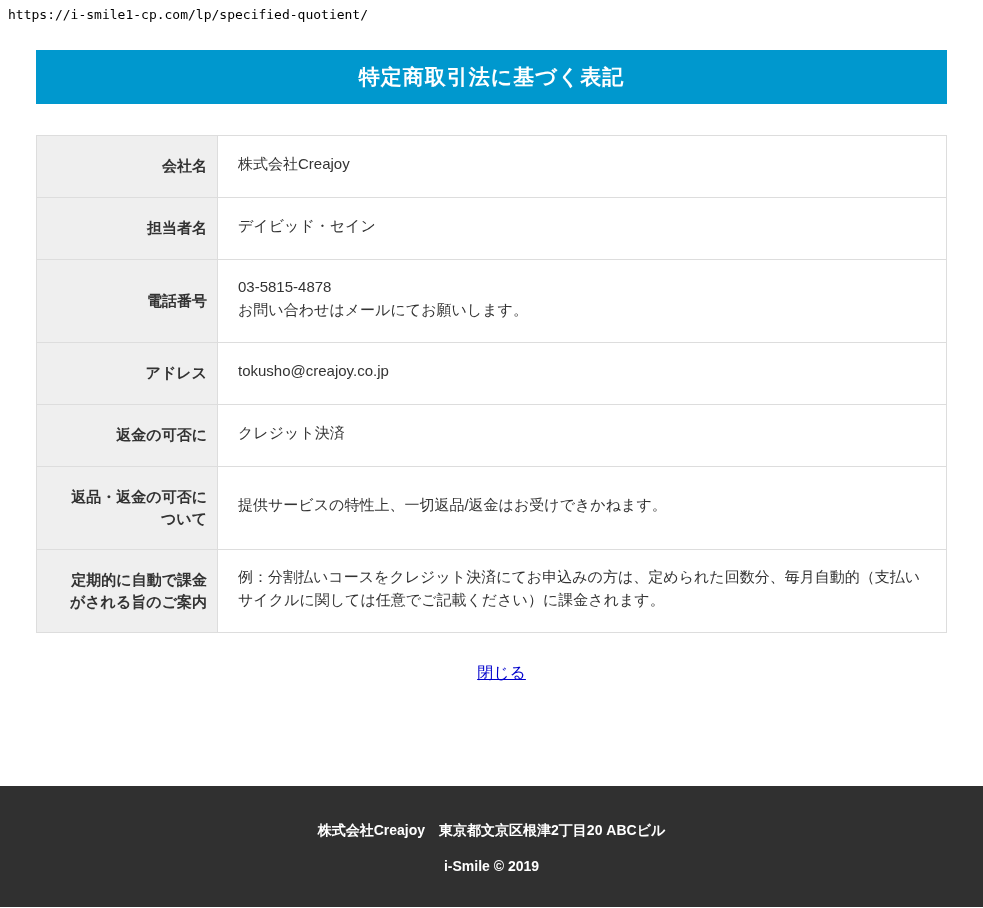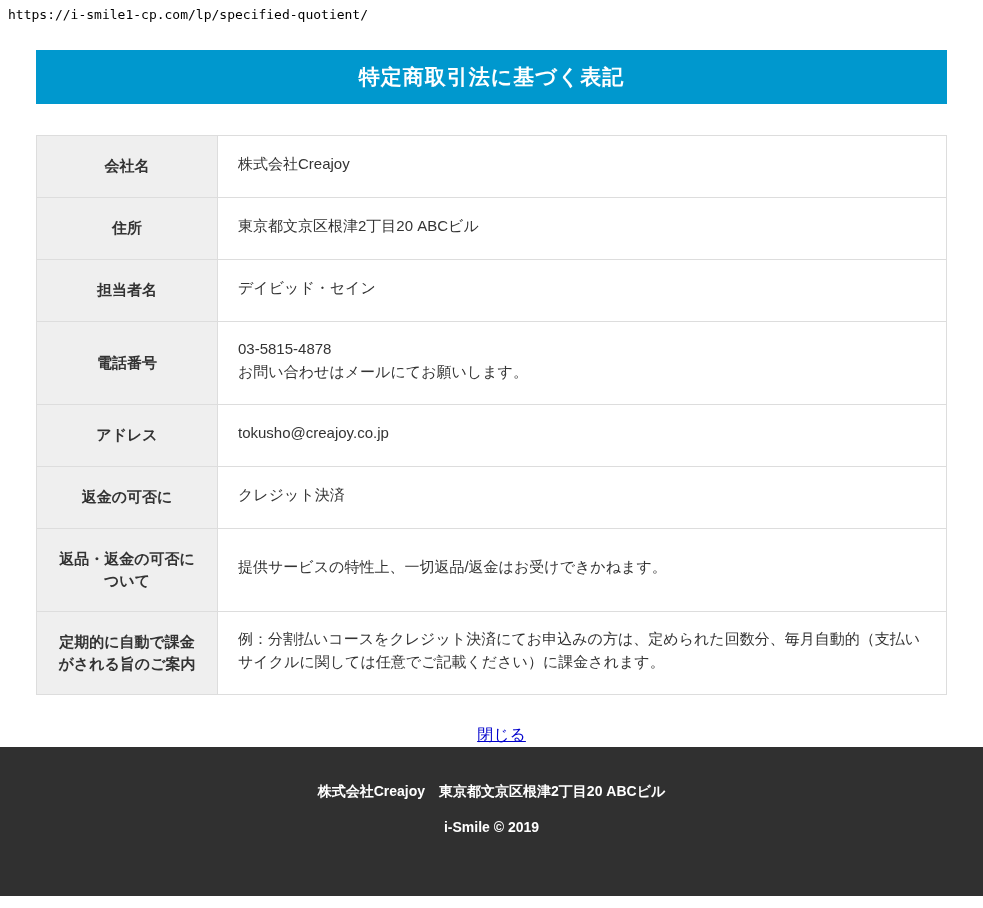--- a/index.html
+++ b/index.html
@@ -50,21 +50,21 @@
   table.tokusho td {
     border: 1px solid #dddddd;
     font-size: 15px;
     white-space: pre-line;
     vertical-align: middle;
   }
   table.tokusho th {
     background: #efefef;
     width: 160px;
     font-weight: bold;
-    text-align: center;
+    text-align: right;
     padding: 0 10px;
     line-height: 1.5;
     color: #333333;
   }
   table.tokusho td {
     background: #ffffff;
     padding: 10px 18px 16px 20px;
     line-height: 1.55;
     color: #333333;
   }
@@ -76,23 +76,23 @@
     font-size: 16px;
   }
   .close-wrap a {
     color: #0000cc;
     cursor: pointer;
     margin-left: 20px;
   }
   footer.site-footer {
     position: absolute;
     left: 0;
-    bottom: 12px;
+    bottom: 1px;
     width: 100%;
-    height: 149px;
+    height: 121px;
     background: #303030;
     color: #ffffff;
     text-align: center;
     box-sizing: border-box;
     padding-top: 37px;
     font-weight: bold;
   }
   footer.site-footer p {
     margin: 0;
     font-size: 14px;
@@ -111,24 +111,20 @@
 
   <header class="banner">
     <h1>特定商取引法に基づく表記</h1>
   </header>
 
   <table class="tokusho">
     <tbody>
       <tr class="h-single">
         <th>会社名</th>
         <td>株式会社Creajoy</td>
-      </tr>
-      <tr class="h-single">
-        <th>住所</th>
-        <td>東京都文京区根津2丁目20 ABCビル</td>
       </tr>
       <tr class="h-single">
         <th>担当者名</th>
         <td>デイビッド・セイン</td>
       </tr>
       <tr class="h-double">
         <th>電話番号</th>
         <td>03-5815-4878
 お問い合わせはメールにてお願いします。</td>
       </tr>

